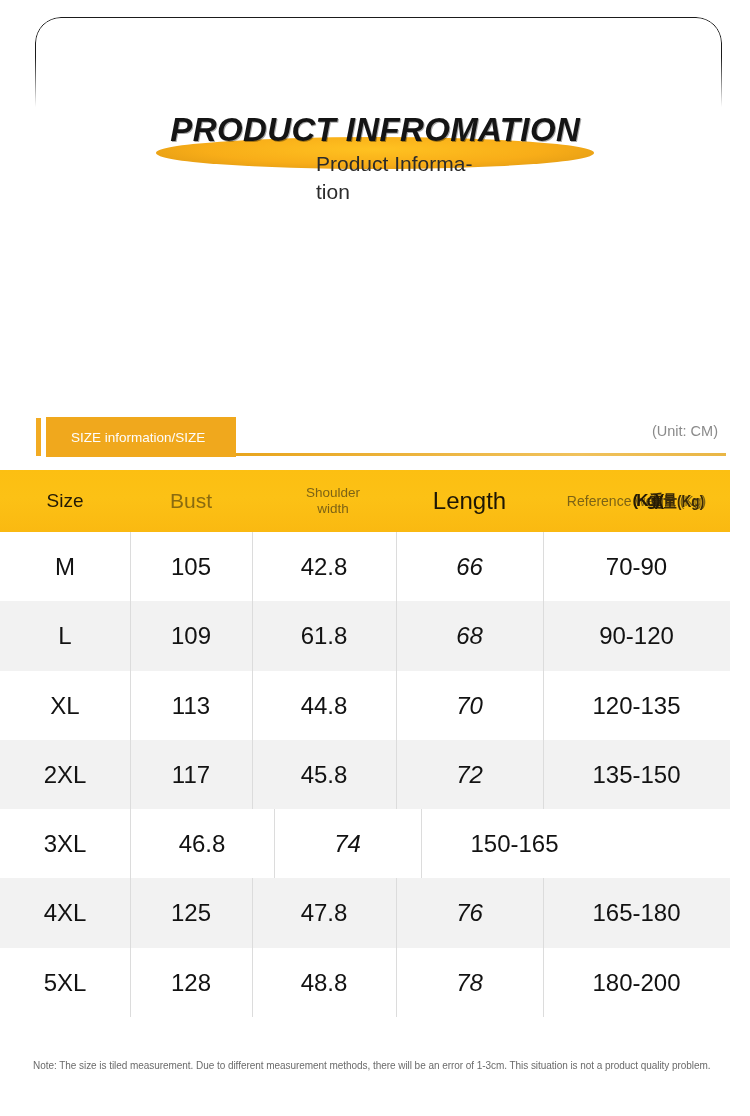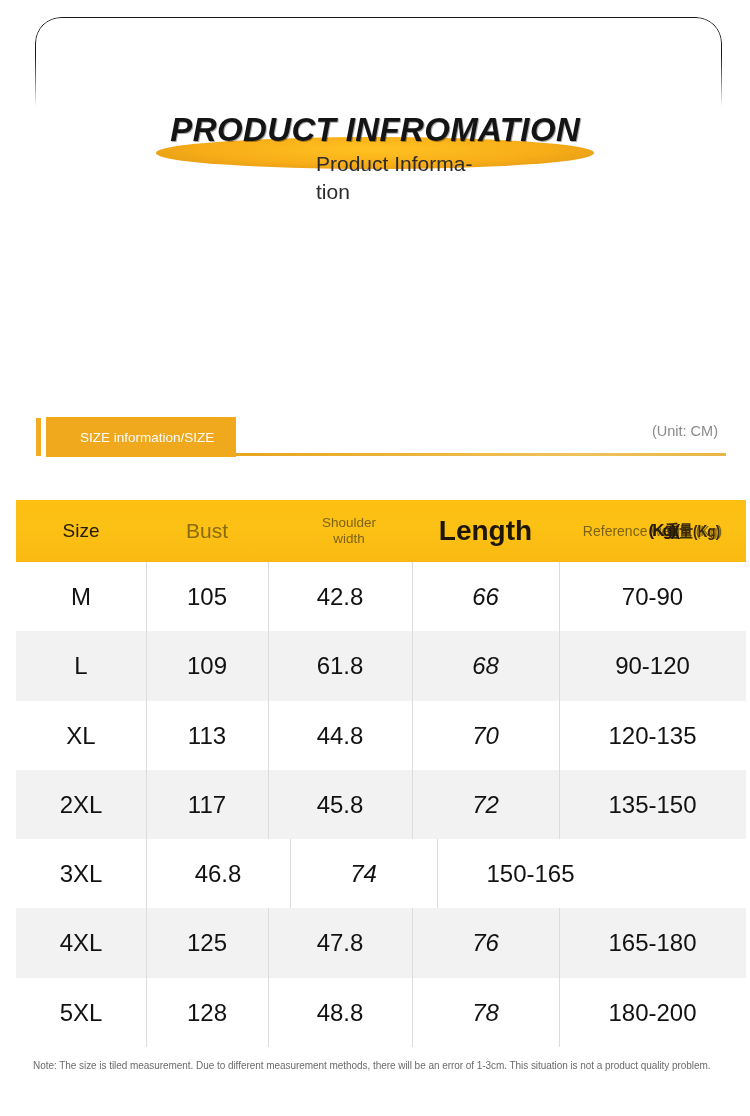--- a/index.html
+++ b/index.html
@@ -166,21 +166,21 @@
   }
   .banner-chip {
     position: absolute;
     left: 10px;
     top: 2px;
     width: 190px;
     height: 40px;
     background: #f0a81d;
     display: flex;
     align-items: center;
-    padding-left: 34px;
+    padding-left: 25px;
     box-sizing: border-box;
   }
   .banner-chip span {
     font-size: 13.5px;
     color: #fdfdfd;
   }
   .banner-line {
     position: absolute;
     left: 200px;
     right: 0;
@@ -192,41 +192,40 @@
     position: absolute;
     right: 8px;
     top: 8px;
     font-size: 14.5px;
     color: #8a8a8a;
   }
 
   
   .table {
     position: absolute;
-    left: 16px;
+    left: 0;
     top: 470px;
     width: 730px;
-    margin-top: 30px;
   }
   .thead {
     display: flex;
     height: 62px;
     background: linear-gradient(to bottom, #fcbf12 0%, #fcc115 45%, #fab911 100%);
     align-items: center;
   }
   .thead .th {
     box-sizing: border-box;
     text-align: center;
     position: relative;
   }
   .th-size     { width: 130px; font-size: 19px; color: #231a06; }
   .th-bust     { width: 122px; font-size: 21px; color: #8a6b10; }
   .th-shoulder { width: 144px; font-size: 13.5px; color: #7d6315;
                  line-height: 16px; text-align: left; padding-left: 18px; }
-  .th-length   { width: 147px; font-size: 28px; color: #1d1605; font-weight: 700; }
+  .th-length   { width: 147px; font-size: 24px; color: #1d1605; font-weight: 400; }
   .th-weight   { width: 187px; font-size: 14px; color: #7d6315; position: relative; }
   .th-weight .w-base { display: block; }
   .th-weight .w-ghost {
     position: absolute;
     left: 50%;
     top: 50%;
     transform: translate(-4px, -50%);
     font-size: 17px;
     font-weight: 700;
     color: #241a05;

